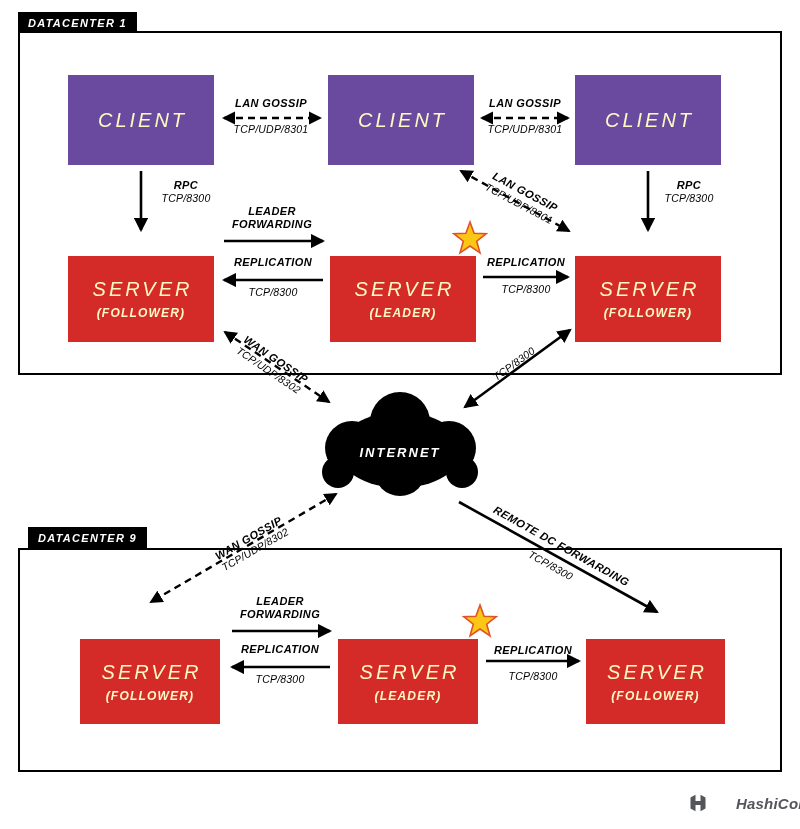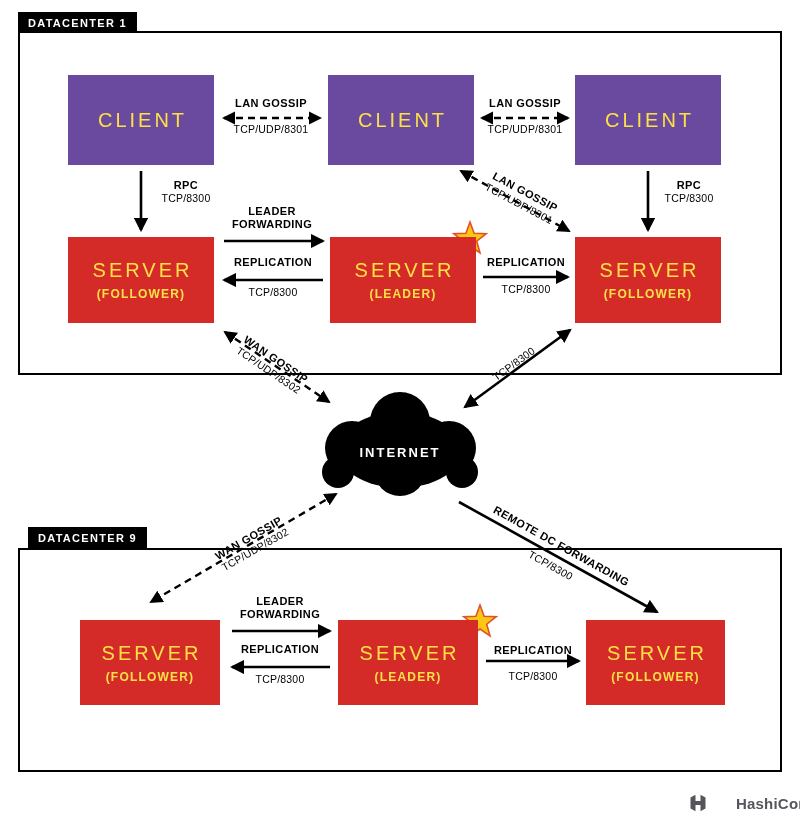--- a/index.html
+++ b/index.html
@@ -1,35 +1,35 @@
 <!DOCTYPE html>
 <html style="--client: #6a4a9f; --server: #d42b29; --ink: #000000; --star-fill: #fcc614; --star-stroke: #e05228; --brand: #55565b;"><head>
 <meta charset="utf-8">
 <style>
   * { margin:0; padding:0; box-sizing:border-box; }
   body { background:#fff; font-family:"Liberation Sans","DejaVu Sans",sans-serif; }
-  #canvas { position:relative; width:800px; height:829px; background:#fff; overflow:hidden; }
+  #canvas { position:relative; width:800px; height:829px; background:#fff; overflow:hidden;font-style:italic; }
 
   .dc-border { position:absolute; border:2px solid #000; z-index:1; }
   #dc1-border { left:18px; top:31px; width:764px; height:344px; }
   #dc2-border { left:18px; top:548px; width:764px; height:224px; }
 
   .dc-label { position:absolute; z-index:5; background:#000; color:#fff; font-size:11px;
               font-weight:bold; letter-spacing:1.3px; padding:5px 10px 4px; }
   #dc1-label { left:18px; top:12px; }
   #dc2-label { left:28px; top:527px; }
 
   svg.layer { position:absolute; left:0; top:0; z-index:2; pointer-events:none; }
   .edge { stroke:#000; stroke-width:2.6; }
   .dash { stroke-dasharray:7 5; stroke-width:2.4; }
 
   .node { position:absolute; z-index:3; display:flex; flex-direction:column;
-          align-items:center; justify-content:center; color:#fde047; }
+          align-items:center; justify-content:center; color:#fef9c3; }
   .client-node { background:var(--client,#6a4a9f); }
-  .server-node { background:var(--server,#d42b29); }
+  .server-node { background:var(--server,#d42b29);margin-top:19px; }
   .node-title { font-size:20px; letter-spacing:3px; text-indent:3px; }
   .node-role  { font-size:12px; font-weight:bold; letter-spacing:1.2px; margin-top:5px; }
 
   #client-1 { left:68px;  top:75px; width:146px; height:90px; }
   #client-2 { left:328px; top:75px; width:146px; height:90px; }
   #client-3 { left:575px; top:75px; width:146px; height:90px; }
   #server-dc1-1 { left:68px;  top:237px; width:146px; height:86px; }
   #server-dc1-2 { left:330px; top:237px; width:146px; height:86px; }
   #server-dc1-3 { left:575px; top:237px; width:146px; height:86px; }
   #server-dc2-1 { left:80px;  top:620px; width:140px; height:85px; }

